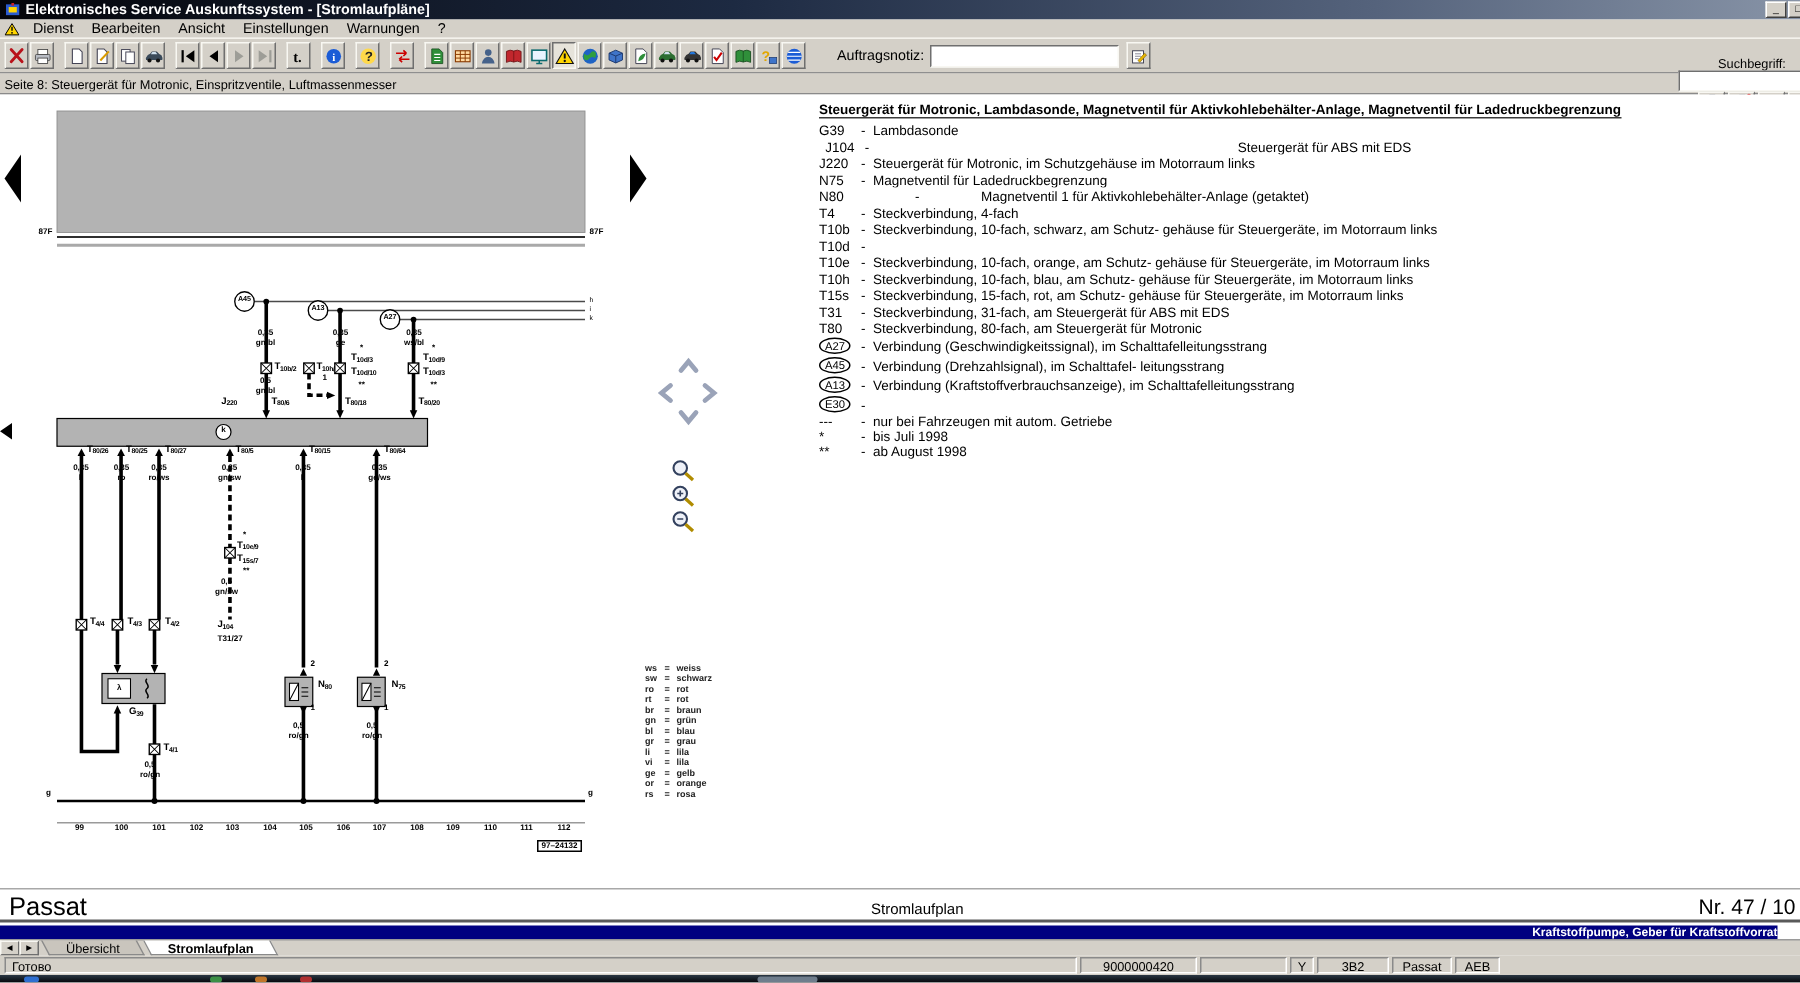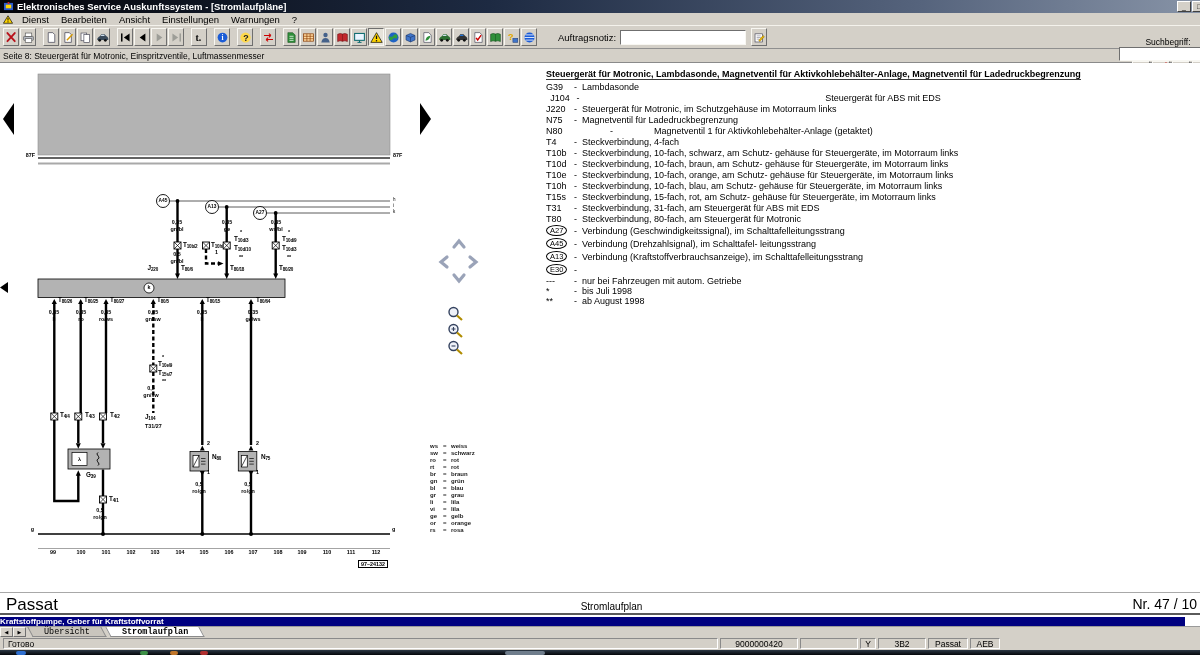--- a/index.html
+++ b/index.html
@@ -97,29 +97,29 @@
     border:1px solid;border-color:#f8f7f2 #6f6f6f #6f6f6f #f8f7f2;box-sizing:border-box;}
 
   
   #footer{position:absolute;left:0;top:592px;width:100%;height:25px;background:#fff;border-top:1px solid #a8a8a8;box-sizing:border-box;}
   #model{position:absolute;left:6px;top:2px;font-size:17px;}
   #doctype{position:absolute;left:0;right:0;top:8px;text-align:center;font-size:10px;}
   #docnum{position:absolute;right:26px;top:3px;font-size:14px;}
   #footer-rule{position:absolute;left:0;right:0;top:20px;height:2px;background:#5a5a5a;}
 
   #navybar{position:absolute;left:0;top:617px;width:1185px;height:9px;background:#000080;color:#fff;
-    font-size:8px;font-weight:bold;text-align:left;line-height:9px;white-space:nowrap;}
+    font-size:8px;font-weight:bold;text-align:right;line-height:9px;white-space:nowrap;}
 
   
   #tabbar{position:absolute;left:0;top:626px;width:100%;height:11px;background:#d4d0c8;
     border-top:1px solid #9a9a9a;box-sizing:border-box;display:flex;align-items:stretch;font-size:8.5px;}
   .tab-nav{width:13px;border:1px solid;border-color:#f8f7f2 #6f6f6f #6f6f6f #f8f7f2;background:#d4d0c8;
     font-size:5px;padding:0;line-height:9px;}
   .tab-nav.left::before{content:"◀";} .tab-nav.right::before{content:"▶";}
-  .tab{position:relative;padding:0 14px;display:flex;align-items:center;margin-left:4px;font-family:Liberation Mono, monospace;}
+  .tab{position:relative;padding:0 14px;display:flex;align-items:center;margin-left:4px;}
   .tab::before{content:"";position:absolute;inset:0;background:#c9c5bd;border:1px solid #8a8a8a;
     border-top:none;transform:skewX(28deg);}
   .tab.active::before{background:#fff;}
   .tab span{position:relative;}
   .tab.active span{font-weight:bold;}
 
   
   #statusbar{position:absolute;left:0;top:637px;width:100%;height:13px;background:#d4d0c8;
     box-sizing:border-box;display:flex;gap:2px;padding:1px 3px;font-size:8.5px;align-items:stretch;}
   .sb-panel{border:1px solid;border-color:#8a8a8a #ffffff #ffffff #8a8a8a;padding:0 4px;
@@ -675,21 +675,20 @@
             <span class="lg-desc">Steckverbindung, 4-fach</span>
           </div>
           <div class="lg-row" style="height: 11px;">
             <span class="lg-code">T10b</span>
             <span>-</span>
             <span class="lg-desc">Steckverbindung, 10-fach, schwarz, am Schutz- gehäuse für Steuergeräte, im Motorraum links</span>
           </div>
           <div class="lg-row" style="height: 11px;">
             <span class="lg-code">T10d</span>
             <span>-</span>
-            <span class="lg-desc">Steckverbindung, 10-fach, braun, am Schutz- gehäuse für Steuergeräte, im Motorraum links</span>
           </div>
           <div class="lg-row" style="height: 11px;">
             <span class="lg-code">T10e</span>
             <span>-</span>
             <span class="lg-desc">Steckverbindung, 10-fach, orange, am Schutz- gehäuse für Steuergeräte, im Motorraum links</span>
           </div>
           <div class="lg-row" style="height: 11px;">
             <span class="lg-code">T10h</span>
             <span>-</span>
             <span class="lg-desc">Steckverbindung, 10-fach, blau, am Schutz- gehäuse für Steuergeräte, im Motorraum links</span>

